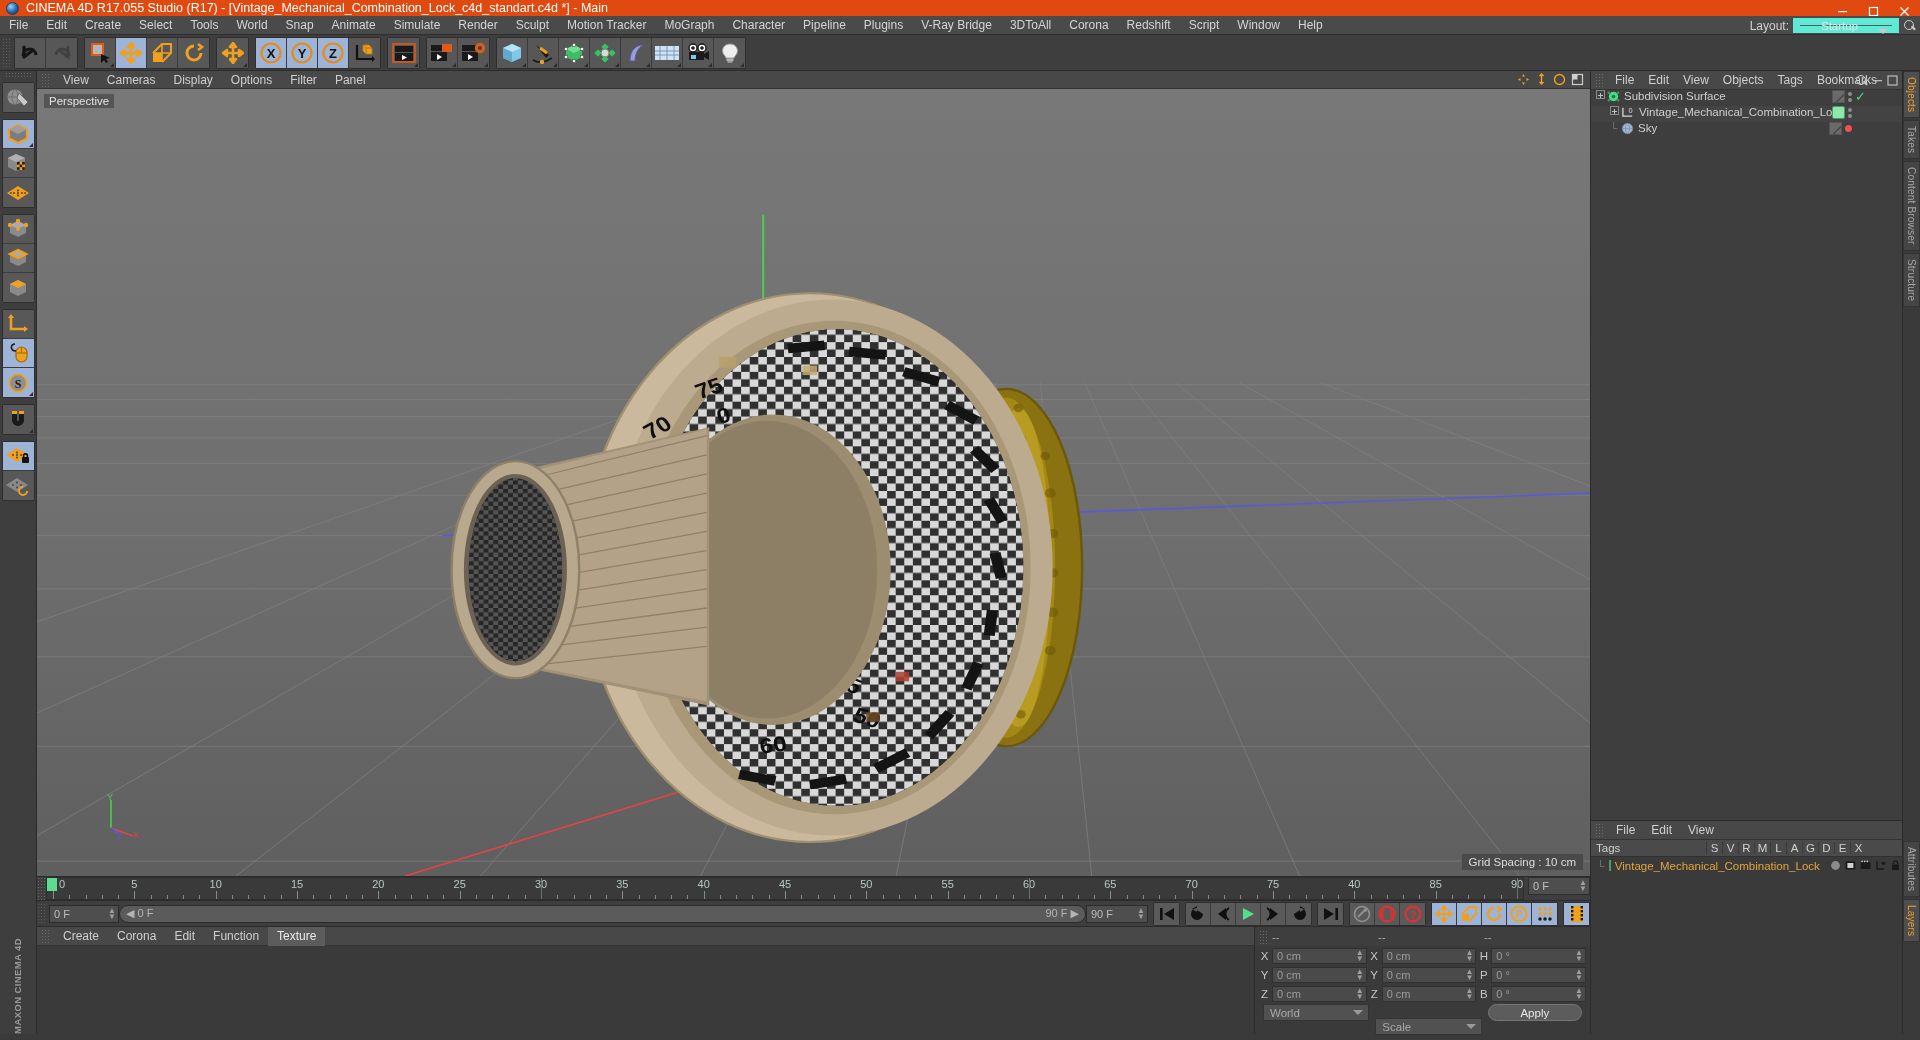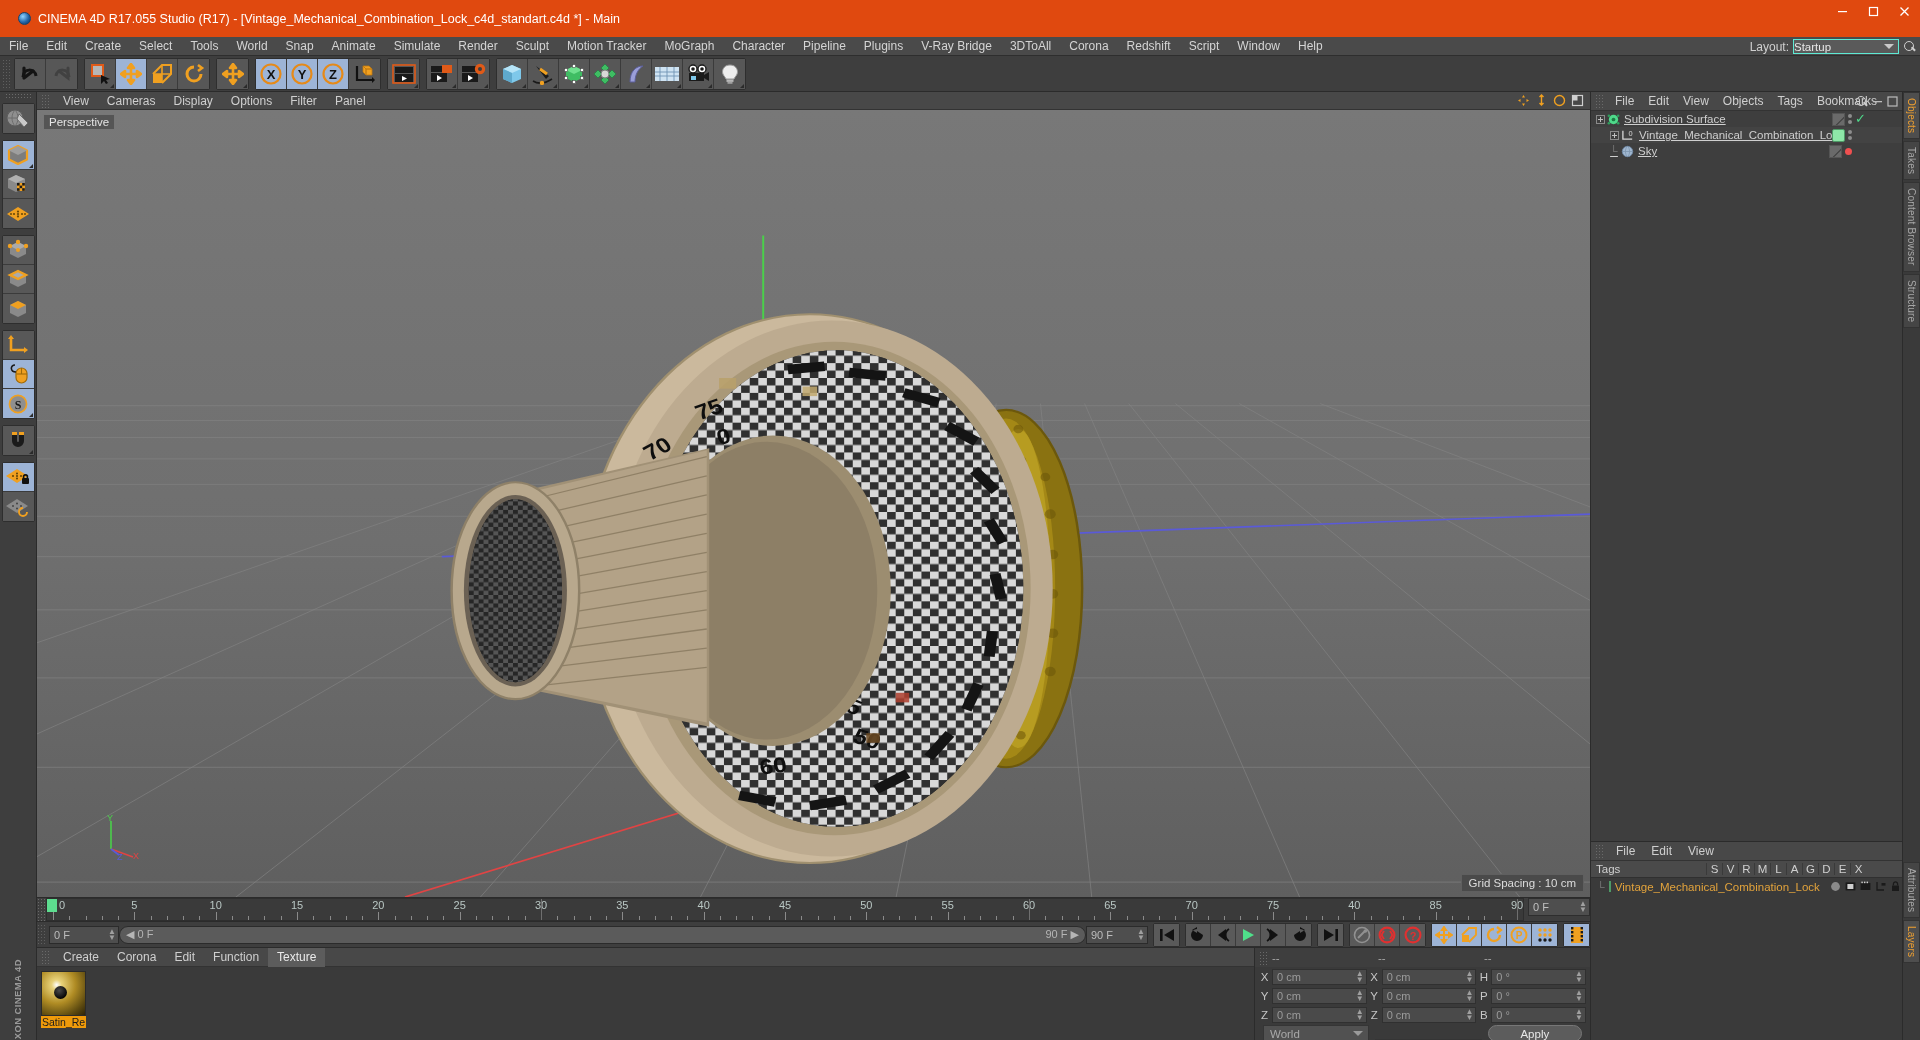--- a/index.html
+++ b/index.html
@@ -5,42 +5,42 @@
   * { box-sizing: border-box; margin:0; padding:0; }
   html,body{
     width:1920px; height:1040px; overflow:hidden;
     background:#3a3a3a;
     font-family:"Liberation Sans", sans-serif;
     font-size:12px; color:#c8c8c8;
     -webkit-font-smoothing:antialiased;
   }
   
   #titlebar{
-    height:37px; background:#e0490f; display:flex; align-items:center;
-    padding-left:18px; color:#ffffff; font-size:12.5px; position:relative;
+    height:16px; background:#e0490f; display:flex; align-items:center;
+    padding-left:6px; color:#ffffff; font-size:12.5px; position:relative;
   }
   #titlebar .logo{
     width:13px;height:13px;border-radius:50%;
     background:radial-gradient(circle at 35% 32%, #8fd3ff 0%, #2566a8 55%, #0d2f55 100%);
     margin-right:7px; flex:0 0 auto; border:1px solid #14436f;
   }
   #winbtns{position:absolute;right:0;top:0;height:22px;display:flex;}
   #winbtns div{width:31px;height:22px;display:flex;align-items:center;justify-content:center;
     color:#fff;font-size:12px;}
   
   #menubar{
     height:19px;background:#4a4a4a;display:flex;align-items:center;
     border-bottom:1px solid #2e2e2e;position:relative;
   }
   #menubar .mi{padding:0 9px;line-height:19px;font-size:12px;color:#d4d4d4;cursor:default;}
   #layoutbox{position:absolute;right:4px;top:0;height:19px;display:flex;align-items:center;gap:4px;}
   #layoutbox .lbl{font-size:12px;color:#d0d0d0;}
   #layoutsel{
-    width:106px;height:15px;background:#5a5a5a;border:1px solid #5eead4;
-    display:flex;align-items:center;padding:0 0;font-size:11.5px;color:#e6e6e6;position:relative;
+    width:106px;height:15px;background:#5a5a5a;border:7px solid #5eead4;
+    display:flex;align-items:center;padding:0 21px;font-size:11.5px;color:#e6e6e6;position:relative;
   }
   #layoutsel .caret{position:absolute;right:4px;top:4px;border-left:5px solid transparent;
     border-right:5px solid transparent;border-top:5px solid #c9c9c9;}
   .mag{width:13px;height:13px;position:relative;}
   .mag::before{content:"";position:absolute;left:1px;top:1px;width:8px;height:8px;border:1.4px solid #cfcfcf;border-radius:50%;}
   .mag::after{content:"";position:absolute;left:8px;top:8px;width:5px;height:1.6px;background:#cfcfcf;transform:rotate(45deg);}
   
   #toolbar{height:36px;background:#3e3e3e;display:flex;align-items:center;
     border-bottom:1px solid #2b2b2b;padding-left:2px;}
   .grip{width:9px;height:30px;flex:0 0 auto;
@@ -147,21 +147,21 @@
     display:flex;align-items:center;justify-content:center;font-size:11.5px;color:#e8e8e8;}
   
   #right{width:312px;background:#3a3a3a;display:flex;flex-direction:column;border-left:1px solid #2b2b2b;}
   #objman{height:calc(100% - 214px);display:flex;flex-direction:column;}
   #objmenu{height:19px;background:#484848;display:flex;align-items:center;border-bottom:1px solid #333;position:relative;}
   #objmenu .g{width:9px;height:14px;background-image:radial-gradient(#6a6a6a .9px,transparent 1px);
     background-size:3px 3px;margin:0 4px;}
   #objmenu .mi{padding:0 7px;font-size:12px;line-height:19px;color:#cfcfcf;cursor:default;}
   #objmenu .icons{position:absolute;right:4px;display:flex;gap:4px;align-items:center;}
   #objtree{flex:1;background:#3e3e3e;overflow:hidden;}
-  .orow{height:16px;display:flex;align-items:center;position:relative;font-size:11.5px;color:#cfcfcf;text-decoration:underline;}
+  .orow{height:16px;display:flex;align-items:flex-start;position:relative;font-size:11.5px;color:#cfcfcf;}
   .orow.alt{background:#434343;}
   .orow .tr{width:14px;display:flex;align-items:center;justify-content:center;color:#9a9a9a;}
   .plusbox{width:9px;height:9px;border:1px solid #8a8a8a;position:relative;background:#3e3e3e;}
   .plusbox::before{content:"";position:absolute;left:1px;top:3.5px;width:5px;height:1px;background:#c0c0c0;}
   .plusbox::after{content:"";position:absolute;left:3px;top:1.5px;width:1px;height:5px;background:#c0c0c0;}
   .otags{position:absolute;right:36px;display:flex;align-items:center;gap:3px;}
   .dots{display:flex;flex-direction:column;gap:2px;}
   .dots i{width:4px;height:4px;border-radius:50%;background:#8d8d8d;display:block;}
   .grayslash{width:13px;height:13px;background:#6a6a6a;border:1px solid #555;position:relative;overflow:hidden;}
   .grayslash::after{content:"";position:absolute;left:-2px;top:6px;width:20px;height:1.3px;
@@ -1088,26 +1088,20 @@
     <div id="bottom">
       <div id="matman">
         <div id="matmenu">
           <div class="g"></div>
           <div class="mi">Create</div>
           <div class="mi">Corona</div>
           <div class="mi">Edit</div>
           <div class="mi">Function</div>
           <div class="mi sel">Texture</div>
         </div>
-        <div id="matlist">
-          <div class="matitem">
-            <div class="matsphere"></div>
-            <div class="matname">Satin_Re</div>
-          </div>
-        </div>
       </div>
 
       <div id="coordman">
         <div id="coordhdr">
           <div class="g"></div>
           <span>--</span>
           <span>--</span>
           <span>--</span>
         </div>
         <div class="crow">

